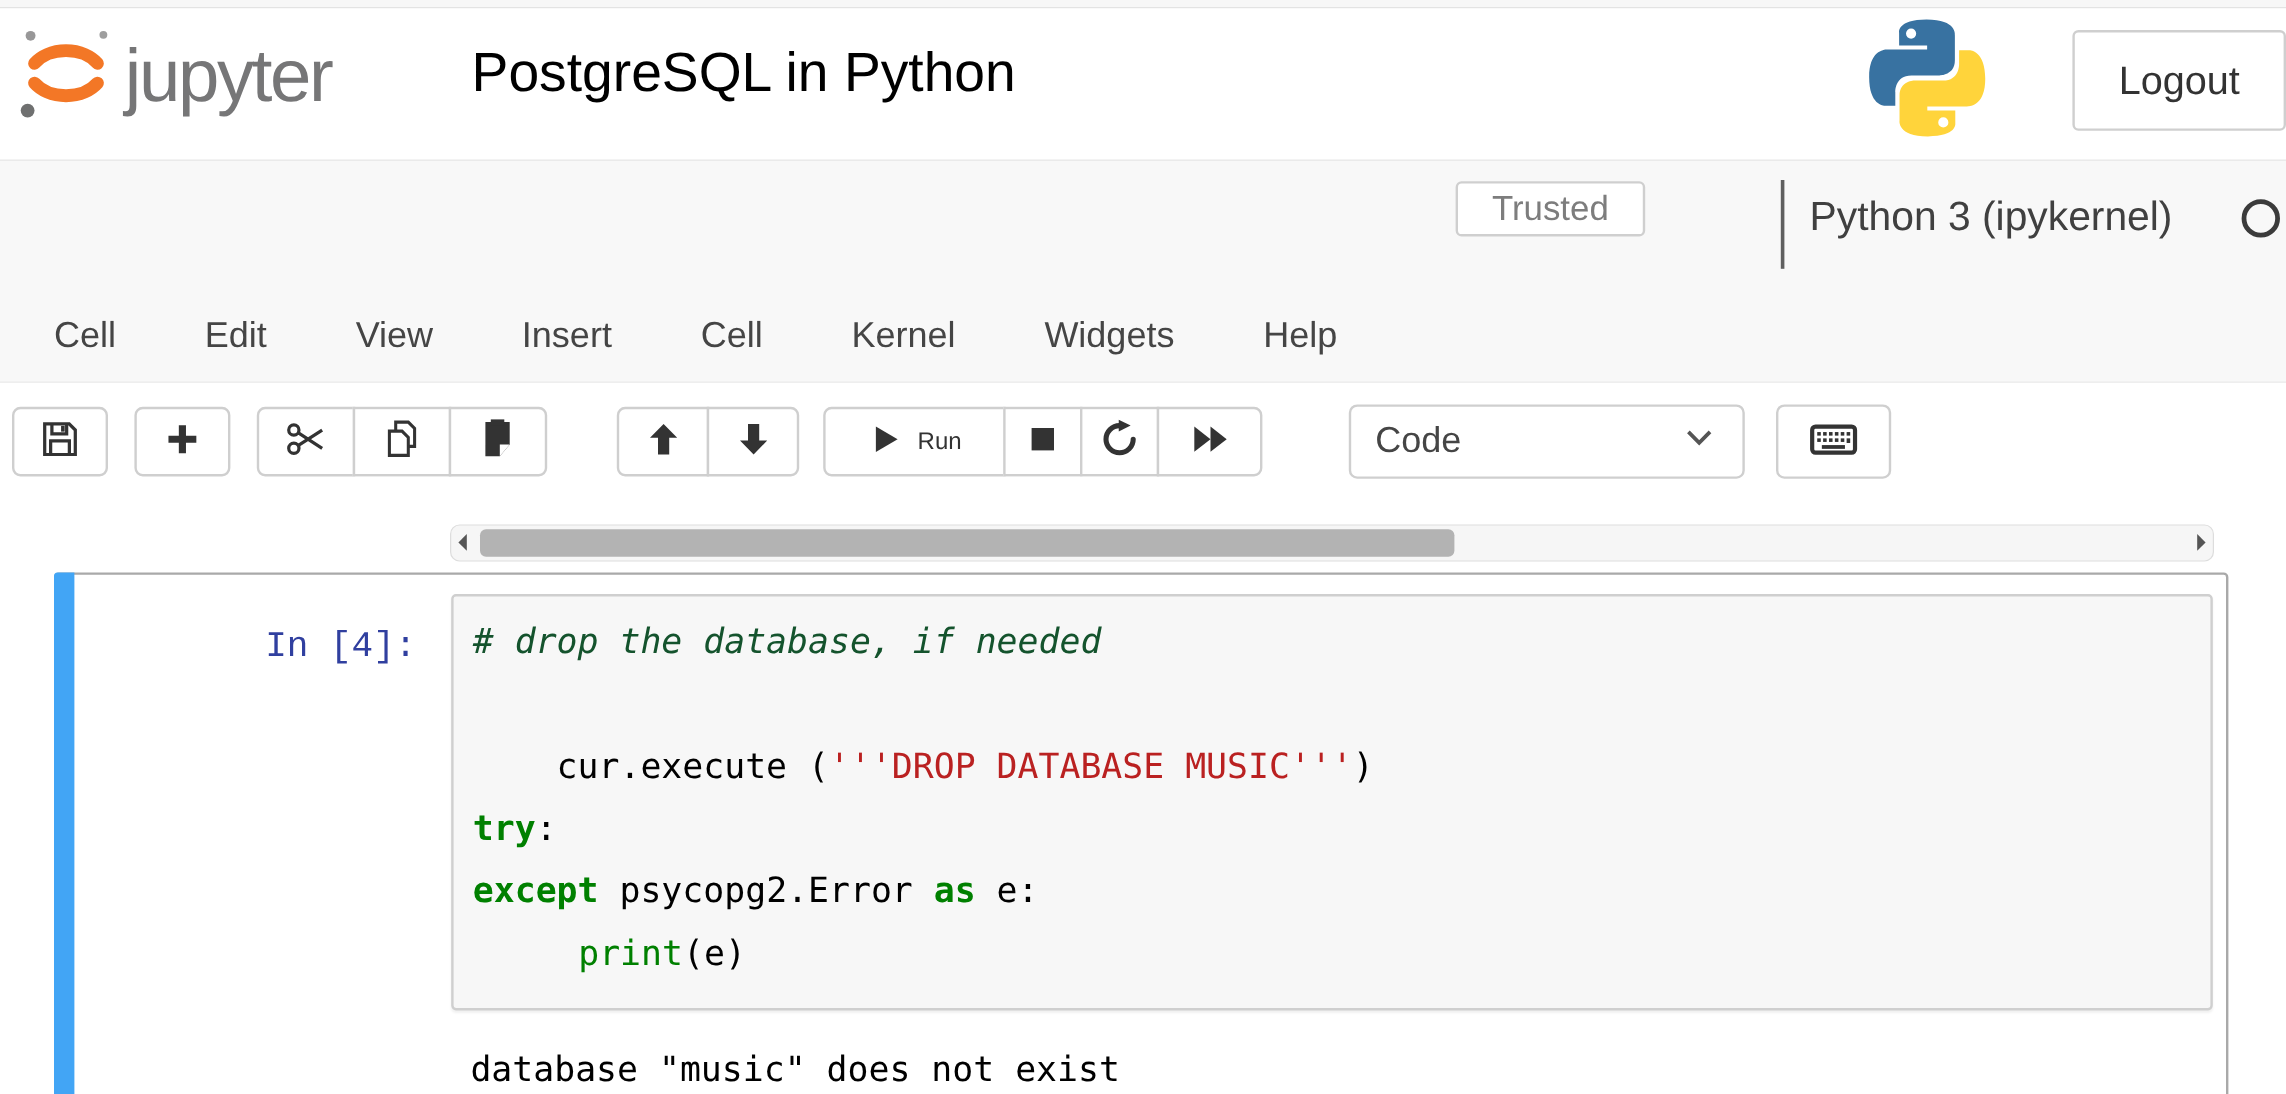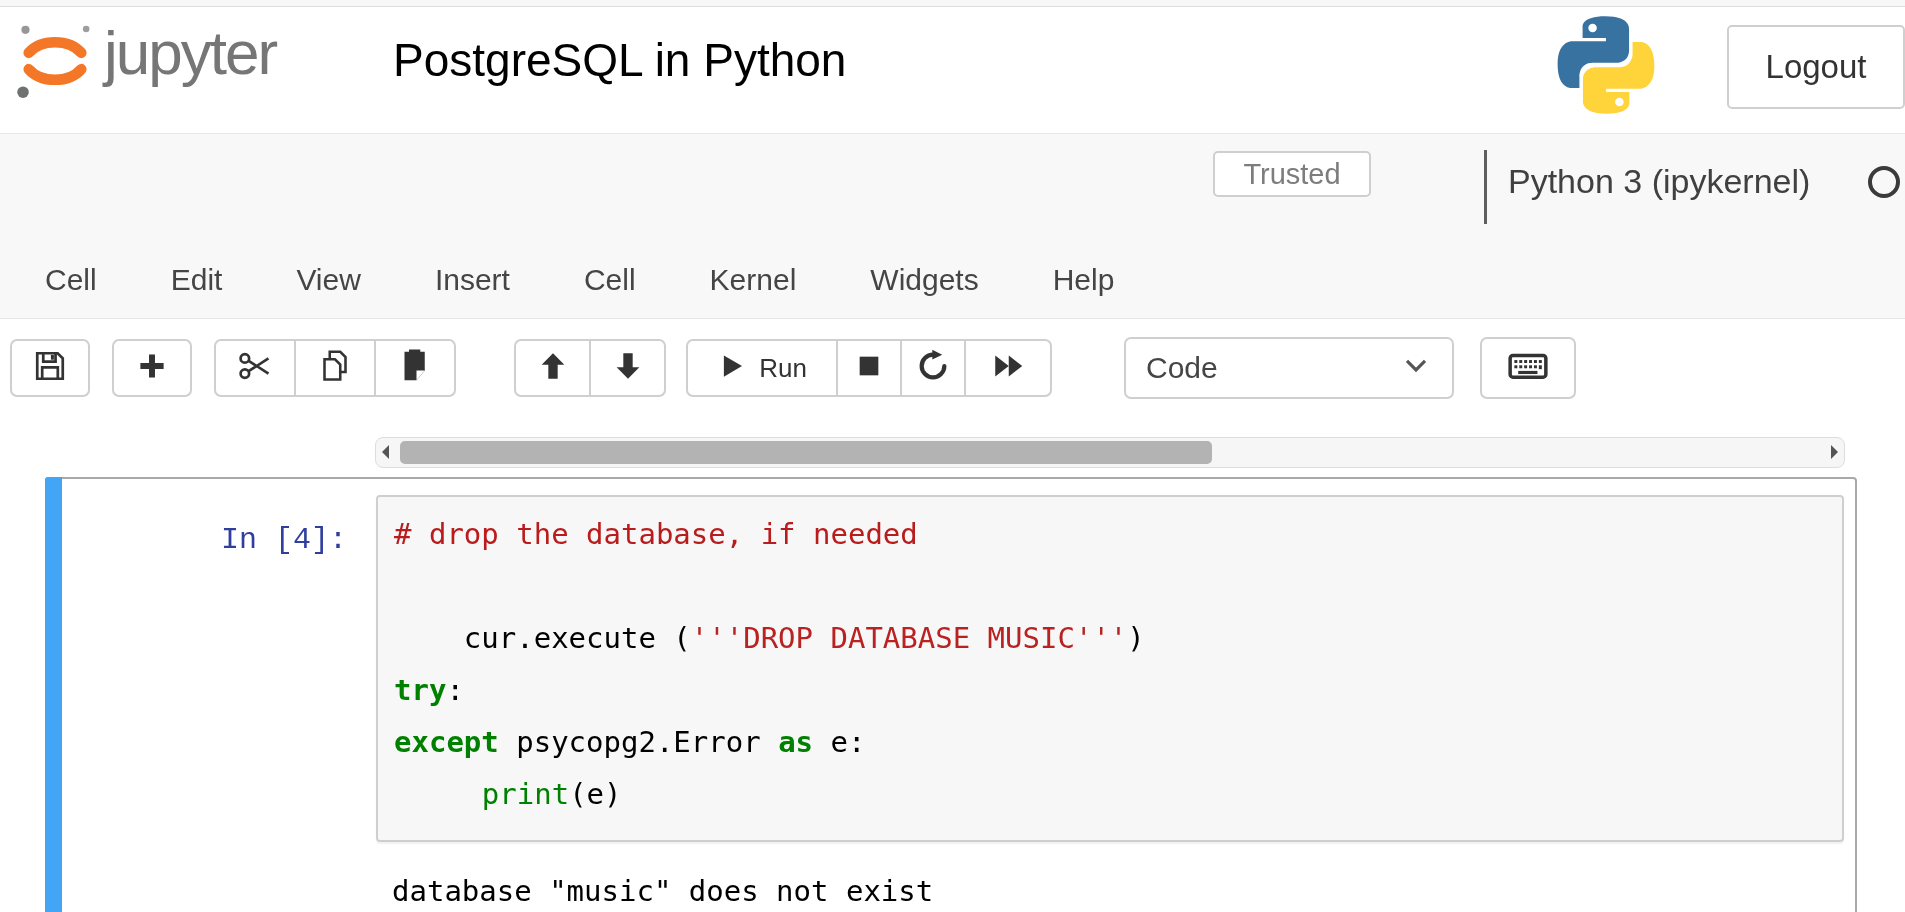--- a/index.html
+++ b/index.html
@@ -6,21 +6,21 @@
   html,body { width:1905px; height:912px; overflow:hidden; background:#fff;
               font-family:"Liberation Sans", sans-serif; }
   #app { position:relative; width:1905px; height:912px; background:#fff; }
 
   
   .top-strip { position:absolute; left:0; top:0; width:100%; height:7px;
                background:#f7f7f7; border-bottom:1px solid #dedede; }
 
   
   .header { position:absolute; left:0; top:7px; width:100%; height:126px; background:#fff; }
-  .jlogo { position:absolute; left:14px; top:10px; display:flex; cursor:pointer; }
+  .jlogo { position:absolute; left:14px; top:10px; display:flex; align-items:center; cursor:pointer; }
   .jlogo-text { font-size:62px; color:#767677; letter-spacing:-2px; margin-left:8px; }
   .nb-title { position:absolute; left:393px; top:26px; font-size:46px; color:#000; cursor:pointer; }
   .py-logo { position:absolute; left:1556px; top:8px; }
   .logout-btn { position:absolute; left:1727px; top:18px; width:178px; height:84px;
                 background:#fff; border:2px solid #cfcfcf; border-radius:5px;
                 font-size:33px; color:#333; display:flex; align-items:center;
                 justify-content:center; cursor:pointer; }
 
   
   .navbar { position:absolute; left:0; top:133px; width:100%; height:186px;
@@ -38,21 +38,21 @@
 
   
   .toolbar { position:absolute; left:0; top:319px; width:100%; height:113px; background:#fff; }
   .btn { height:58px; background:#fff; border:2px solid #cfcfcf; border-radius:7px;
          display:flex; align-items:center; justify-content:center; cursor:pointer; color:#333; }
   .btn-group { position:absolute; top:20px; display:flex; }
   .btn-group .btn { border-radius:0; margin-left:-2px; }
   .btn-group .btn:first-child { border-radius:7px 0 0 7px; margin-left:0; }
   .btn-group .btn:last-child { border-radius:0 7px 7px 0; }
   .btn-group .btn:only-child { border-radius:7px; }
-  .run-label { font-size:26px; color:#333; margin-left:12px; }
+  .run-label { font-size:20px; color:#333; margin-left:12px; }
   .cell-type-select { position:absolute; left:1124px; top:18px; width:330px; height:62px;
                       background:#fff; border:2px solid #cfcfcf; border-radius:7px;
                       display:flex; align-items:center; font-size:30px; color:#454545;
                       padding:0 18px 0 20px; cursor:pointer; }
   .cell-type-select .chev { margin-left:auto; }
 
   
   .hscroll { position:absolute; left:375px; top:437px; width:1470px; height:31px;
              background:#f6f6f6; border:1px solid #ddd; border-radius:8px; }
   .hs-arrow { position:absolute; top:7px; width:0; height:0; border:7px solid transparent; cursor:pointer; }
@@ -68,21 +68,21 @@
   .prompt { position:absolute; left:100px; top:44px; width:200px; text-align:right;
             font-family:Liberation Mono, monospace; font-size:30px; color:#303f9f;
             white-space:pre; }
   .input-area { position:absolute; left:329px; top:16px; width:1468px; height:347px;
                 background:#f7f7f7; border:2px solid #cfcfcf; border-radius:4px;
                 padding:11px 0 0 16px; overflow:hidden; cursor:text;
                 box-shadow:0 2px 2px rgba(0,0,0,0.06); }
   .code-line { font-family:"DejaVu Sans Mono", monospace; font-size:29px;
                line-height:52px; white-space:pre; color:#000; }
   .tok-plain   { color:#000; }
-  .tok-comment { color:#b91c1c; }
+  .tok-comment { color:#14532d; font-style:italic; }
   .tok-keyword { color:#008000; font-weight:bold; }
   .tok-string  { color:#ba2121; }
   .tok-builtin { color:#008000;margin-left:18px; }
   .output-area { position:absolute; left:345px; top:390px;
                  font-family:"DejaVu Sans Mono", monospace; font-size:29px;
                  line-height:45px; color:#000; white-space:pre; }
 </style>
 </head>
 <body>
 

